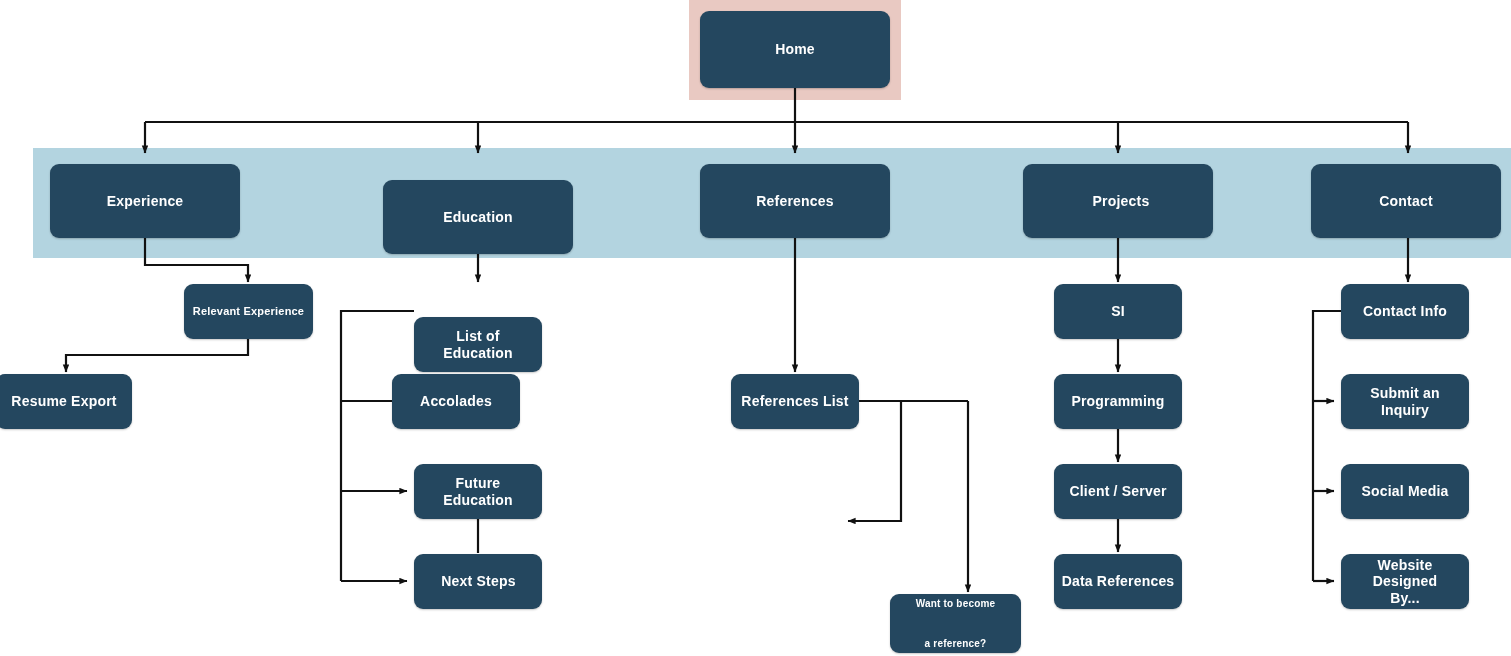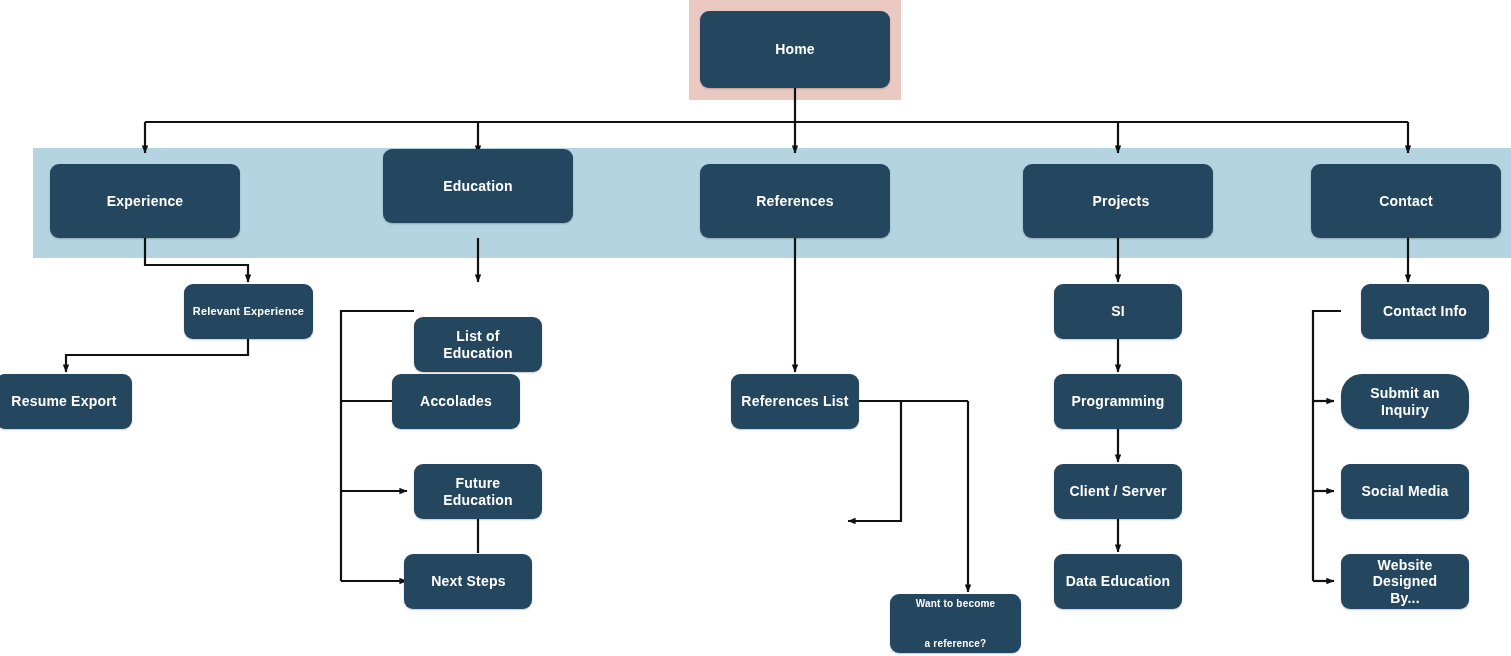--- a/index.html
+++ b/index.html
@@ -101,45 +101,45 @@
       <path d="M1341,311 L1313,311 L1313,581"></path>
       <path d="M1313,401 L1334,401" marker-end="url(#arrow)"></path>
       <path d="M1313,491 L1334,491" marker-end="url(#arrow)"></path>
       <path d="M1313,581 L1334,581" marker-end="url(#arrow)"></path>
     </g>
   </svg>
 
   <div class="node lvl1" style="left:700px; top:11px; width:190px; height:77px;">Home</div>
 
   <div class="node lvl1" style="left:50px; top:164px; width:190px; height:74px;">Experience</div>
-  <div class="node lvl1" style="left:383px; top:149px; width:190px; height:74px;">Education</div>
+  <div class="node lvl1" style="left:383px; top:180px; width:190px; height:74px;">Education</div>
   <div class="node lvl1" style="left:700px; top:164px; width:190px; height:74px;">References</div>
   <div class="node lvl1" style="left:1023px; top:164px; width:190px; height:74px;padding-left:12px;">Projects</div>
   <div class="node lvl1" style="left:1311px; top:164px; width:190px; height:74px;">Contact</div>
 
   <div class="node small" style="left:184px; top:284px; width:129px; height:55px;">Relevant Experience</div>
   <div class="node lvl2" style="left:-4px; top:374px; width:136px; height:55px;">Resume Export</div>
 
   <div class="node lvl2" style="left:414px; top:284px; width:128px; height:55px;margin-top:33px;">List of Education</div>
   <div class="node lvl2" style="left:392px; top:374px; width:128px; height:55px;">Accolades</div>
   <div class="node lvl2" style="left:414px; top:464px; width:128px; height:55px;">Future Education</div>
-  <div class="node lvl2" style="left:404px; top:554px; width:128px; height:55px;padding-left:7px;">Next Steps</div>
+  <div class="node lvl2" style="left:414px; top:554px; width:128px; height:55px;padding-left:7px;">Next Steps</div>
 
   <div class="node lvl2" style="left:731px; top:374px; width:128px; height:55px;">References List</div>
   <div class="node tiny" style="left:890px; top:594px; width:131px; height:59px; flex-direction:column;gap:29px;">
     <span>Want to become</span>
     <span>a reference?</span>
   </div>
 
   <div class="node lvl2" style="left:1054px; top:284px; width:128px; height:55px;">SI</div>
   <div class="node lvl2" style="left:1054px; top:374px; width:128px; height:55px;">Programming</div>
   <div class="node lvl2" style="left:1054px; top:464px; width:128px; height:55px;">Client / Server</div>
-  <div class="node lvl2" style="left:1054px; top:554px; width:128px; height:55px;">Data Education</div>
+  <div class="node lvl2" style="left:1054px; top:554px; width:128px; height:55px;">Data References</div>
 
-  <div class="node lvl2" style="left:1341px; top:284px; width:128px; height:55px;margin-left:20px;">Contact Info</div>
-  <div class="node lvl2" style="left:1341px; top:374px; width:128px; height:55px;border-radius:21px;">Submit an Inquiry</div>
+  <div class="node lvl2" style="left:1341px; top:284px; width:128px; height:55px;">Contact Info</div>
+  <div class="node lvl2" style="left:1341px; top:374px; width:128px; height:55px;">Submit an Inquiry</div>
   <div class="node lvl2" style="left:1341px; top:464px; width:128px; height:55px;">Social Media</div>
   <div class="node lvl2" style="left:1341px; top:554px; width:128px; height:55px; flex-direction:column;">
     <span>Website Designed</span>
     <span>By...</span>
   </div>
 
 </div>
 
 </body></html>

